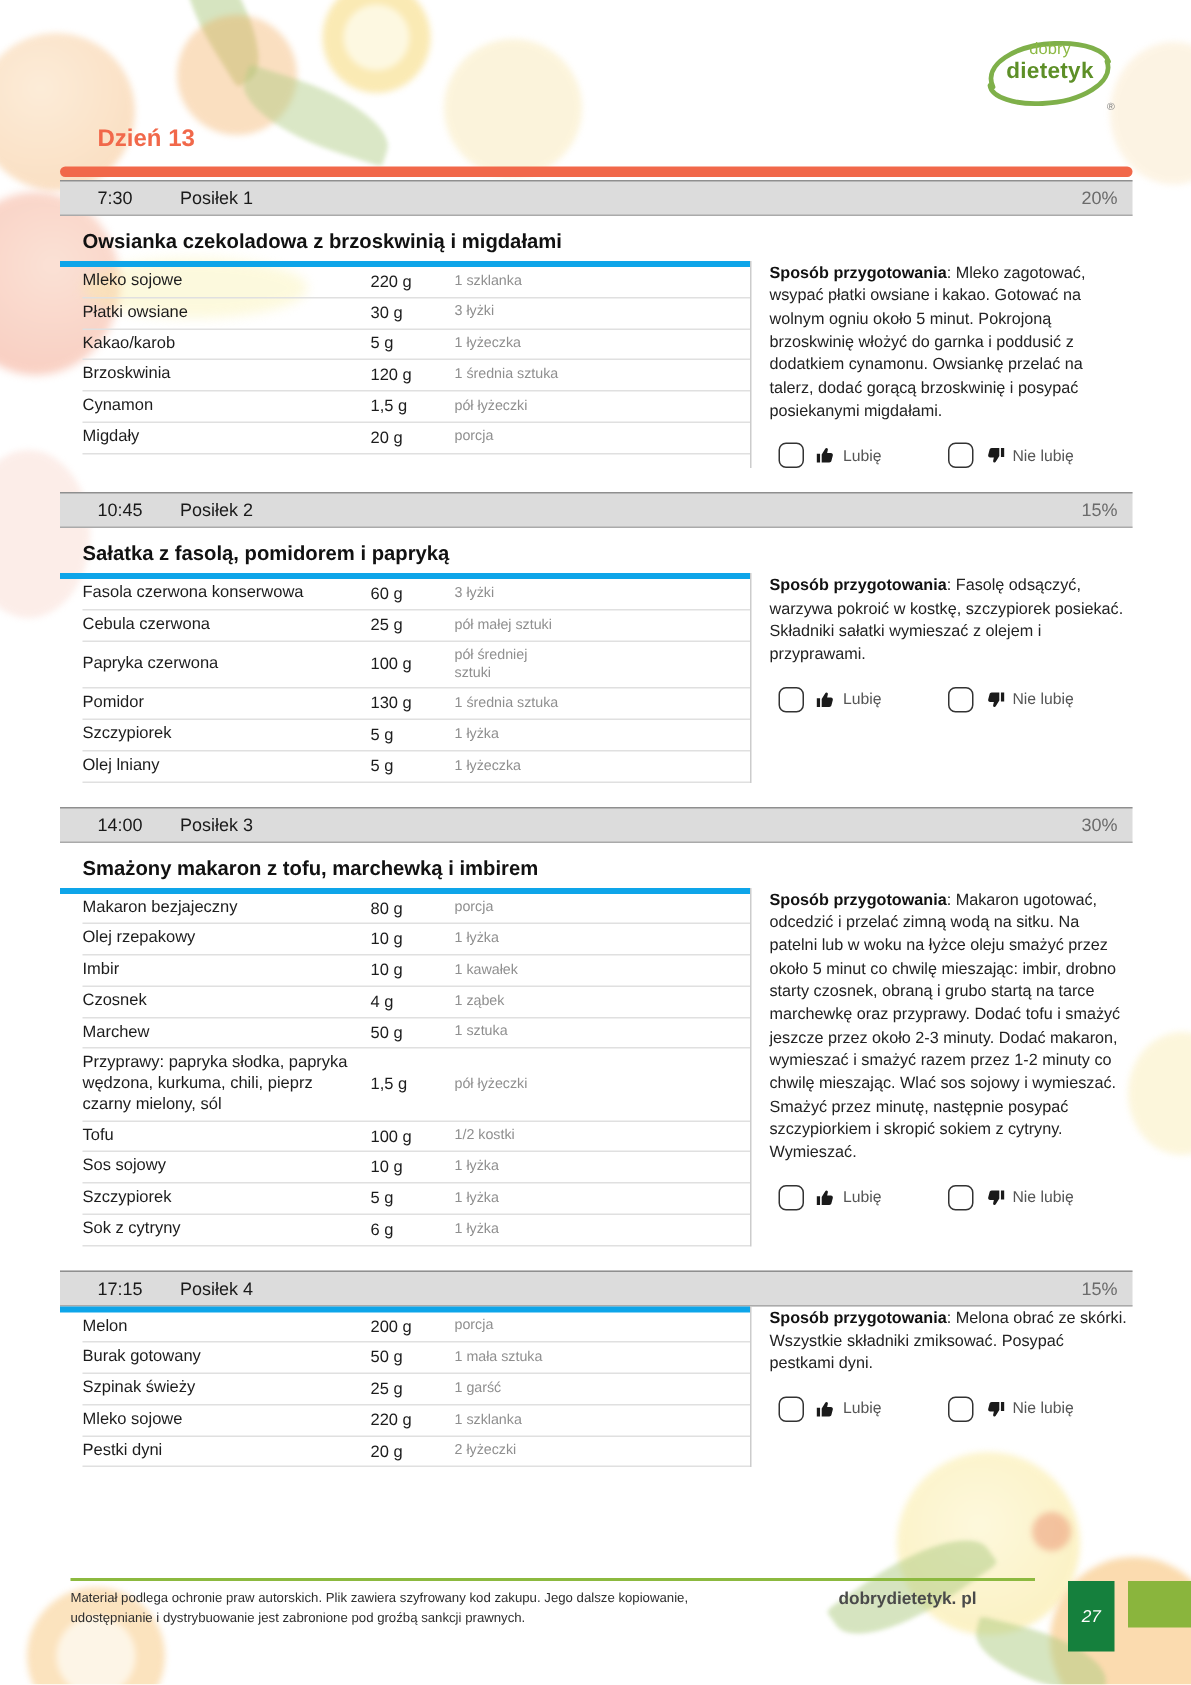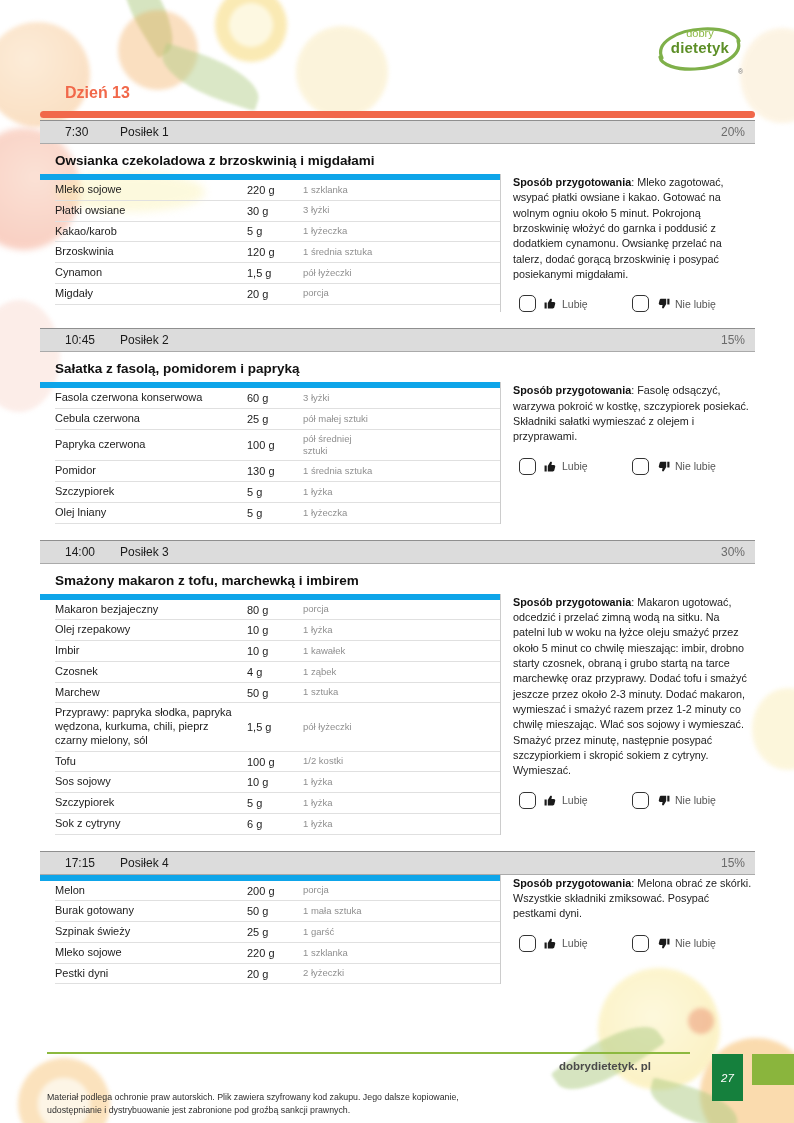--- a/index.html
+++ b/index.html
@@ -30,40 +30,40 @@
   .meal { margin-bottom:16px; }
   .meal-header { display:flex; align-items:center; height:24px; background:#dcdcdc;
                  border-top:1px solid #8f8f8f; border-bottom:1px solid #aaaaaa; padding:0 10px 0 25px; }
   .m-time { width:55px; font-size:12px; color:#1a1a1a; }
   .m-name { flex:1; font-size:12px; color:#1a1a1a; }
   .m-pct  { font-size:12px; color:#6b6b6b; }
 
   .meal-title { margin:9px 0 6px 15px; font-size:13.5px; font-weight:bold; color:#111; }
 
   .meal-body { display:flex; align-items:stretch; }
-  .ingredients { width:460px; padding-left:15px; border-top:6px solid #0ea5e9; align-self:flex-start; }
+  .ingredients { width:460px; padding-left:15px; border-top:4px solid #0ea5e9; align-self:flex-start; }
   .row { display:flex; align-items:center; border-bottom:1px solid #e0e0e0; padding:3px 0; min-height:19px; }
   .i-name { width:192px; padding-right:8px; font-size:11px; color:#1c1c1c; line-height:1.25; }
   .i-amt  { width:56px; font-size:11px; color:#1c1c1c; }
   .i-mea  { max-width:92px; font-size:9.5px; color:#8f8f8f; line-height:1.3; }
 
   .instructions { flex:1; border-left:1px solid #cccccc; padding:1px 2px 0 12px; }
   .prep { font-size:10.8px; line-height:1.42; color:#222; }
   .prep b { color:#111; }
 
   .feedback { display:flex; margin-top:13px; margin-left:6px; }
   .fb-group { display:flex; align-items:center; width:113px; cursor:pointer; }
   .cb { width:17px; height:17px; border:1.6px solid #333; border-radius:5px; background:#fff; flex:0 0 auto; }
   .thumb { margin-left:8px; display:inline-flex; }
   .thumb.down svg { transform:rotate(180deg); }
   .fb-label { margin-left:5px; font-size:10.5px; color:#555; white-space:nowrap; }
 
   
   .footer-line { position:absolute; z-index:1; left:47px; top:1052px; width:643px; height:2px; background:#8cb93f; }
-  .footer-text { position:absolute; z-index:1; left:47px; top:1059px; width:450px; font-size:8.8px; line-height:1.5; color:#2e2e2e;margin-top:32px; }
+  .footer-text { position:absolute; z-index:1; left:47px; top:1059px; width:450px; font-size:8.8px; line-height:1.5; color:#2e2e2e; }
   .footer-site { position:absolute; z-index:1; top:1060px; left:520px; width:170px; text-align:center; font-size:11.5px; font-weight:bold; color:#4a4a4a; }
   .page-box  { position:absolute; z-index:1; left:712px; top:1054px; width:31px; height:47px; background:#15803d;
                color:#fff; font-size:11.5px; display:flex; align-items:center; justify-content:center;font-style:italic; }
   .edge-box  { position:absolute; z-index:1; left:752px; top:1054px; width:42px; height:31px; background:#8ab53d; }
 </style>
 </head>
 <body>
 
 <div class="page">
 

